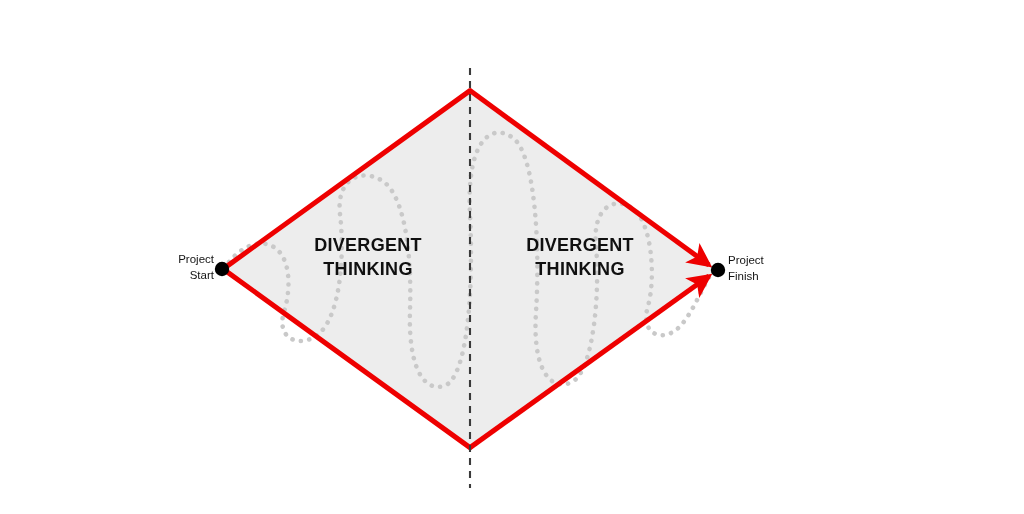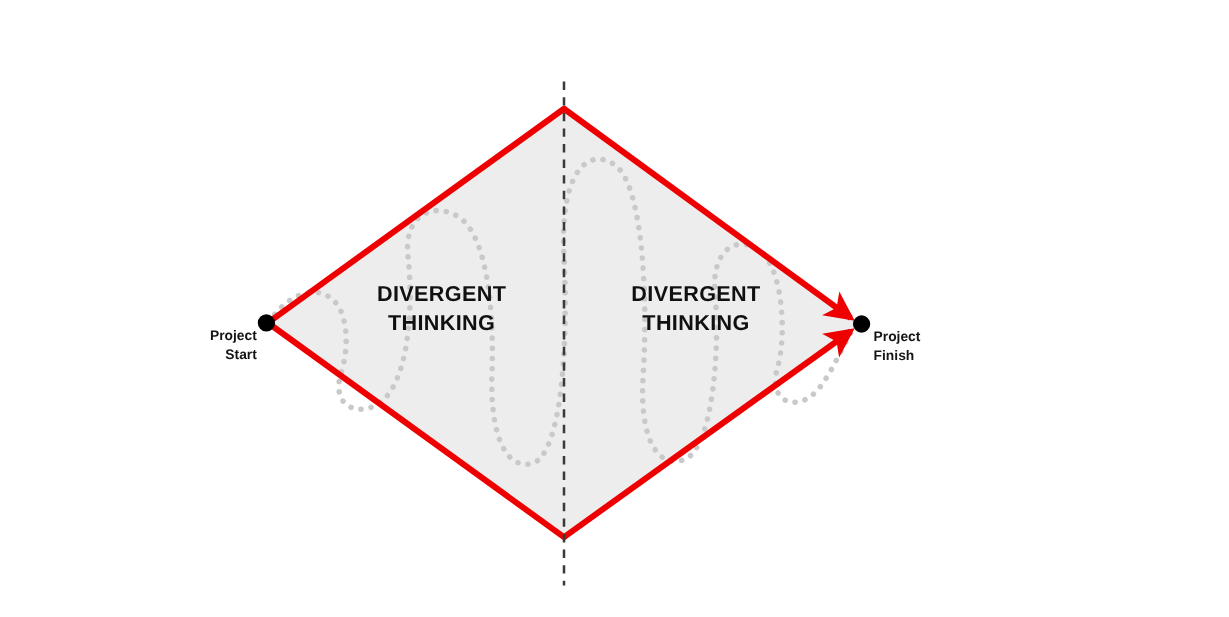--- a/index.html
+++ b/index.html
@@ -42,27 +42,26 @@
     top: 234px;
     width: 160px;
   }
   #label-convergent {
     left: 492px;
     top: 234px;
     width: 176px;
   }
   .endpoint-label {
     position: absolute;
-    font-weight: bold;
+    font-weight: normal;
     font-size: 11.5px;
     line-height: 1.42;
     color: #141414;
     white-space: pre-line;
     user-select: none;
-    margin-top: 21px;
   }
   #label-project-start {
     left: 120px;
     top: 251px;
     width: 94px;
     text-align: right;
   }
   #label-project-finish {
     left: 728px;
     top: 252px;

